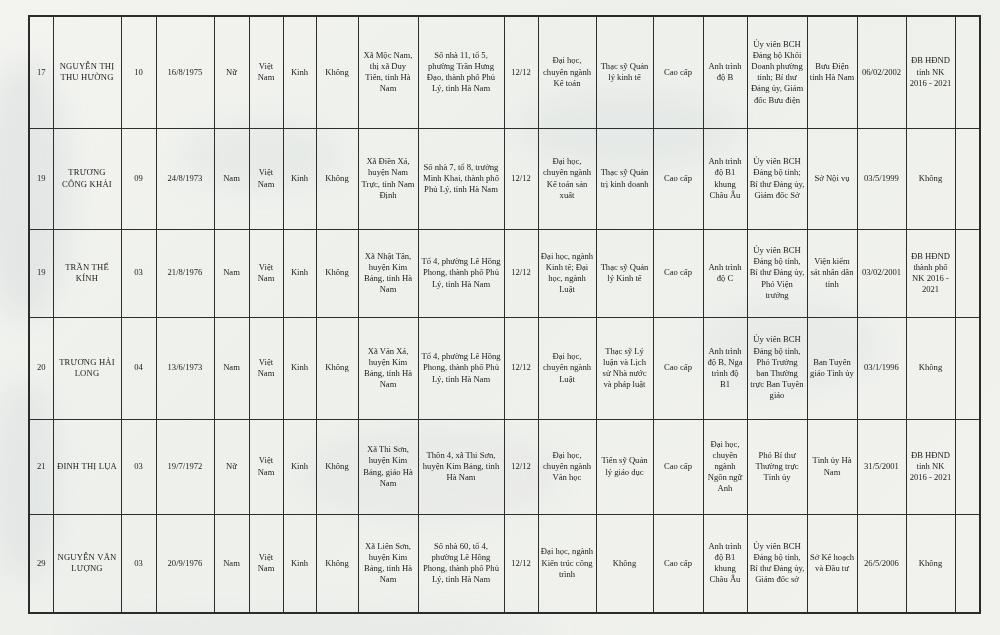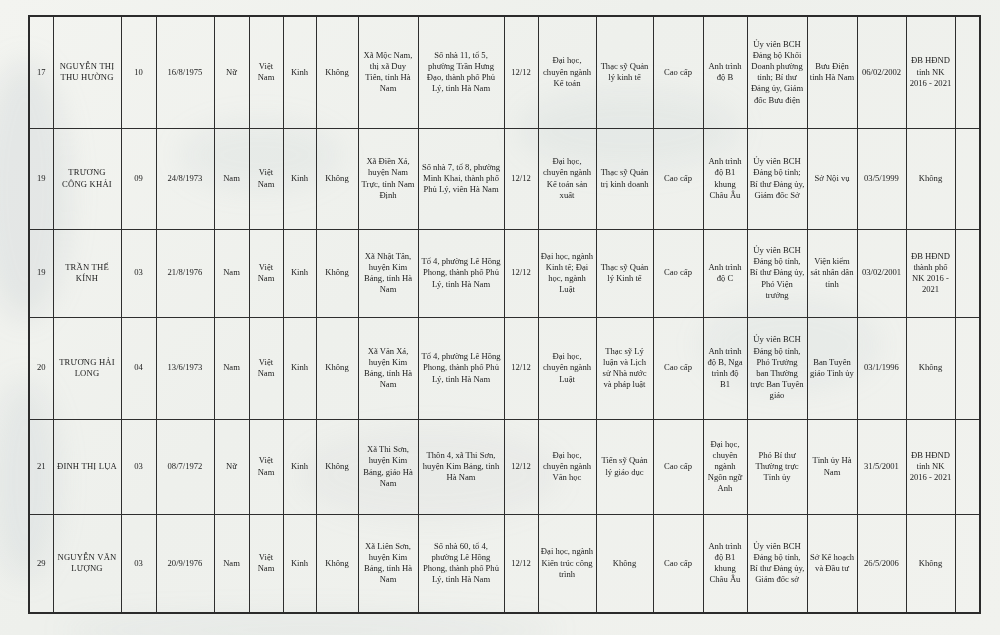--- a/index.html
+++ b/index.html
@@ -121,21 +121,21 @@
         <tr>
           <td>19</td>
           <td class="name-cell">TRƯƠNG CÔNG KHẢI</td>
           <td>09</td>
           <td>24/8/1973</td>
           <td>Nam</td>
           <td>Việt Nam</td>
           <td>Kinh</td>
           <td>Không</td>
           <td>Xã Điền Xá, huyện Nam Trực, tỉnh Nam Định</td>
-          <td>Số nhà 7, tổ 8, phường Minh Khai, thành phố Phủ Lý, viên Hà Nam</td>
+          <td>Số nhà 7, tổ 8, trưởng Minh Khai, thành phố Phủ Lý, tỉnh Hà Nam</td>
           <td>12/12</td>
           <td>Đại học, chuyên ngành Kế toán sản xuất</td>
           <td>Thạc sỹ Quản trị kinh doanh</td>
           <td>Cao cấp</td>
           <td>Anh trình độ B1 khung Châu Âu</td>
           <td>Ủy viên BCH Đảng bộ tỉnh; Bí thư Đảng ủy, Giám đốc Sở</td>
           <td>Sở Nội vụ</td>
           <td>03/5/1999</td>
           <td>Không</td>
           <td></td>
@@ -181,21 +181,21 @@
           <td>Ủy viên BCH Đảng bộ tỉnh, Phó Trưởng ban Thường trực Ban Tuyên giáo</td>
           <td>Ban Tuyên giáo Tỉnh ủy</td>
           <td>03/1/1996</td>
           <td>Không</td>
           <td></td>
         </tr>
         <tr>
           <td>21</td>
           <td class="name-cell">ĐINH THỊ LỤA</td>
           <td>03</td>
-          <td>08/7/1972</td>
+          <td>19/7/1972</td>
           <td>Nữ</td>
           <td>Việt Nam</td>
           <td>Kinh</td>
           <td>Không</td>
           <td>Xã Thi Sơn, huyện Kim Bảng, giáo Hà Nam</td>
           <td>Thôn 4, xã Thi Sơn, huyện Kim Bảng, tỉnh Hà Nam</td>
           <td>12/12</td>
           <td>Đại học, chuyên ngành Văn học</td>
           <td>Tiến sỹ Quản lý giáo dục</td>
           <td>Cao cấp</td>

